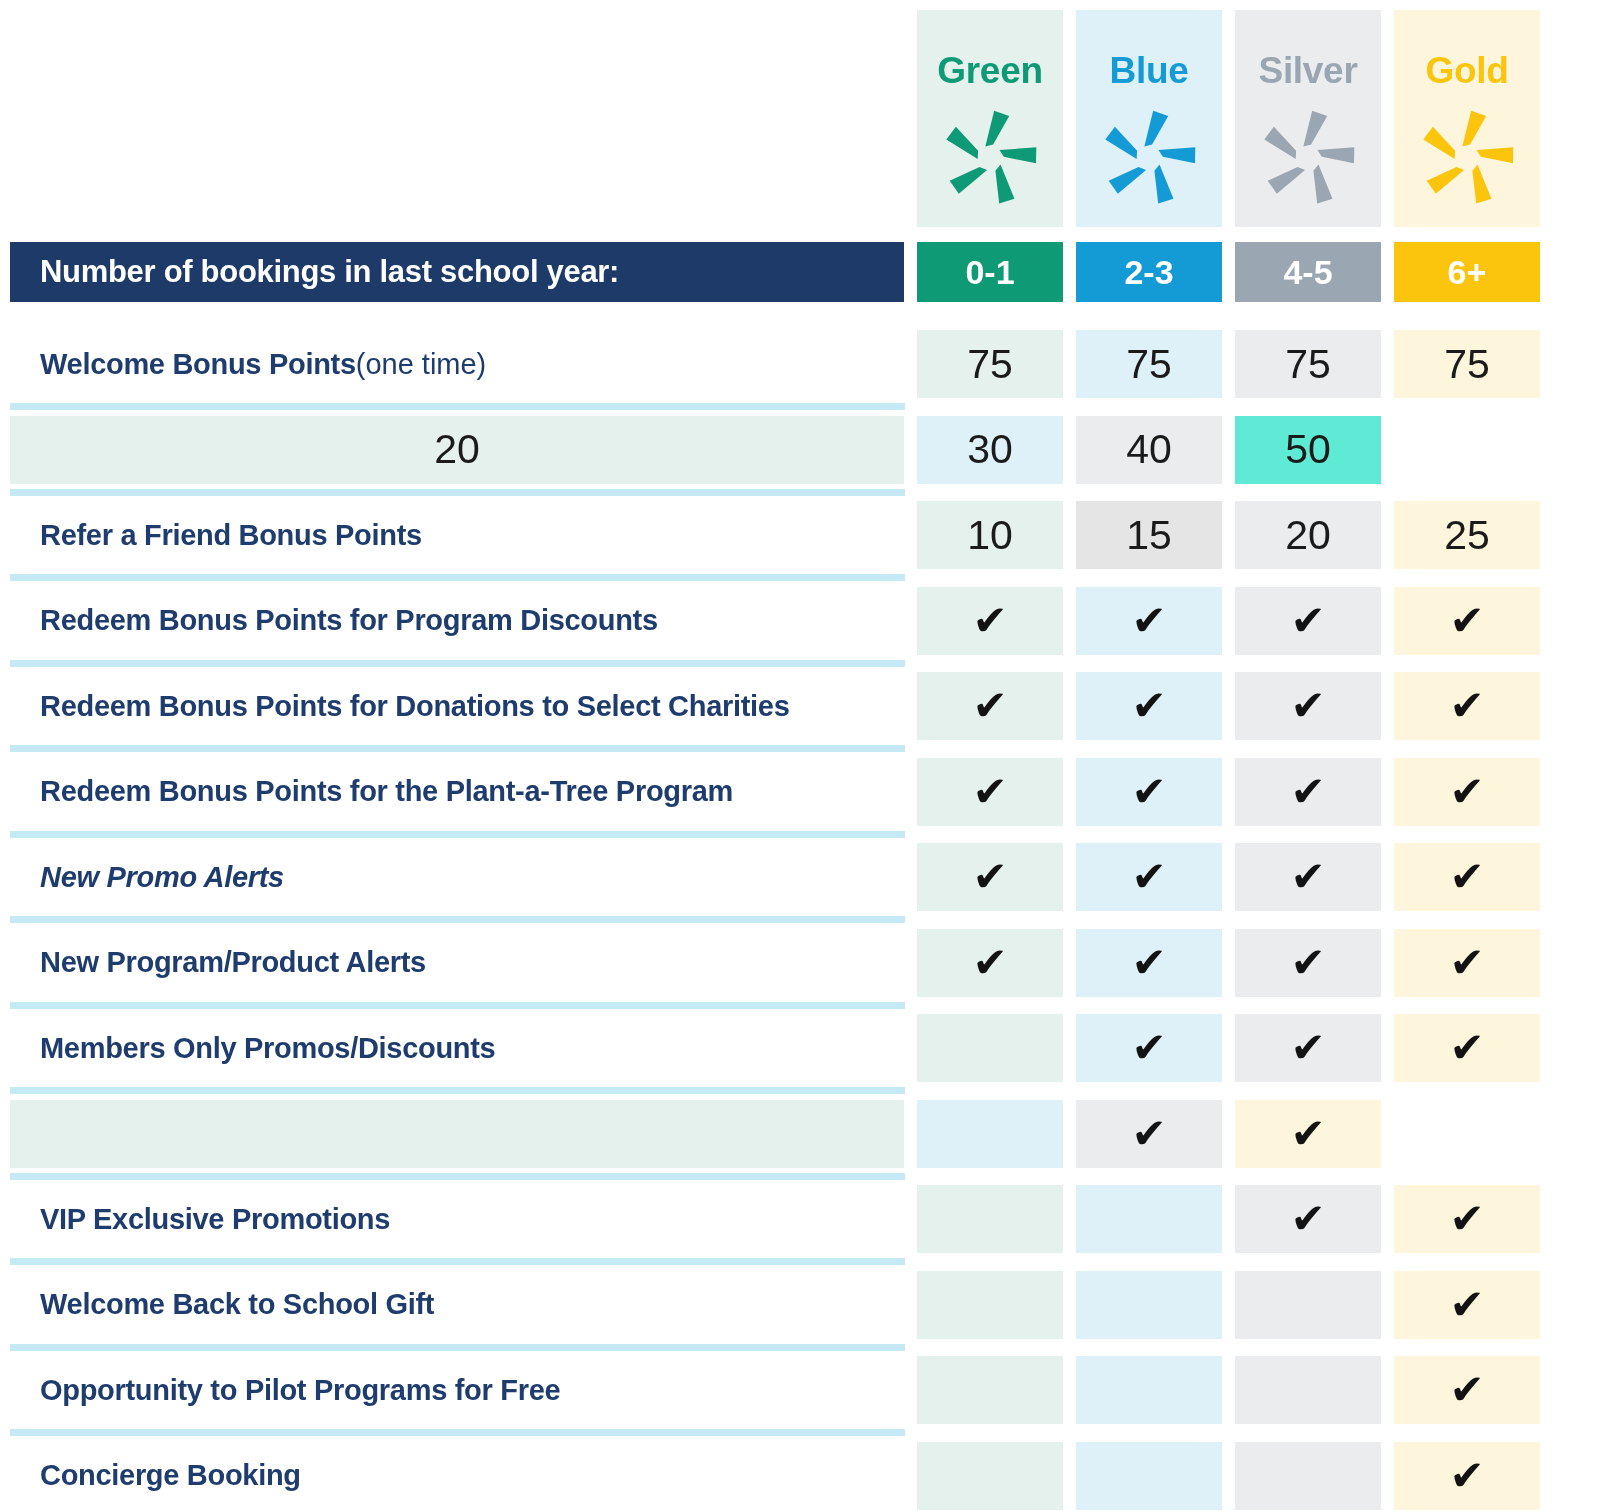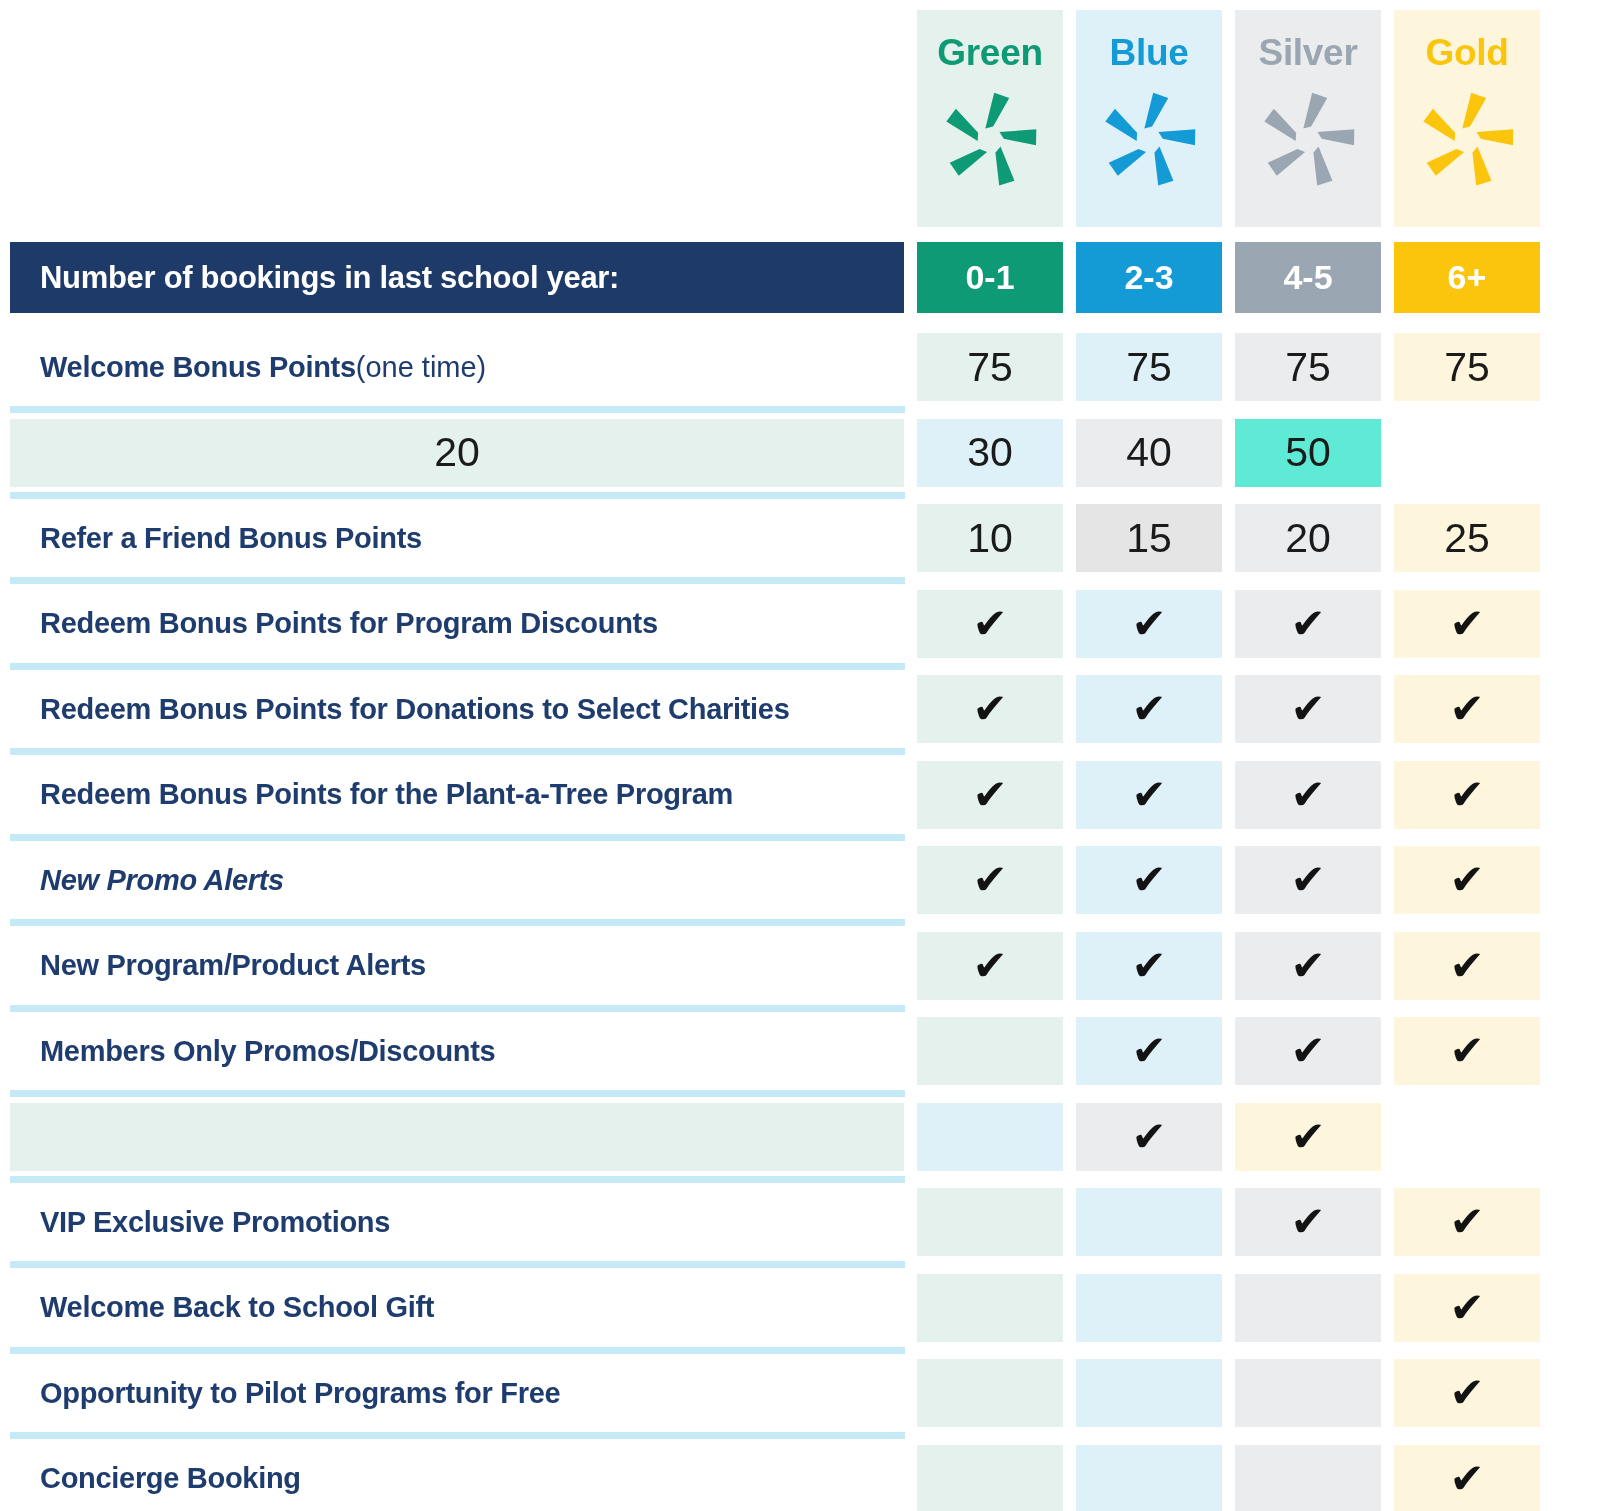--- a/index.html
+++ b/index.html
@@ -13,27 +13,27 @@
   .grid-row {
     display:grid;
     grid-template-columns: 894px 146px 146px 146px 146px;
     column-gap:13px;
   }
 
   
   .tier-row { height:217px; margin-bottom:15px; }
   .tier-cell {
     display:flex; flex-direction:column; align-items:center;
-    padding-top:24px; box-sizing:border-box; height:217px;
+    padding-top:24px; box-sizing:border-box; height:217px;justify-content:center;
   }
   .tier-name { font-size:37px; font-weight:bold; line-height:1; letter-spacing:-0.3px; }
   .tier-icon { width:104px; height:104px; margin-top:17px; }
 
   
-  .bookings-row { height:71px; margin-bottom:20px; }
+  .bookings-row { height:60px; margin-bottom:28px; }
   .bookings-label {
     color:#ffffff; font-size:31px; font-weight:bold; letter-spacing:-0.3px;
     display:flex; align-items:center; padding-left:30px; box-sizing:border-box;
   }
   .bookings-value {
     color:#ffffff; font-size:34px; font-weight:bold;
     display:flex; align-items:center; justify-content:center;
   }
 
   

